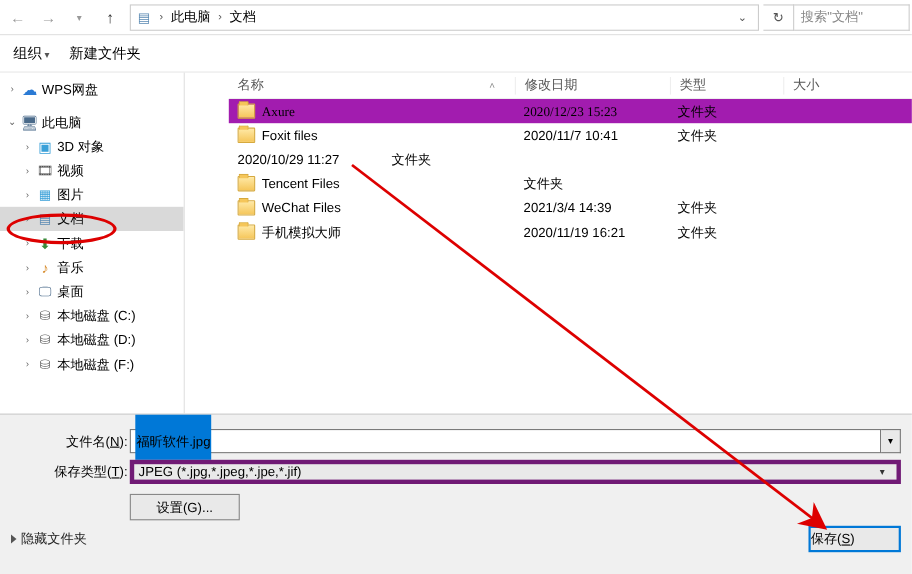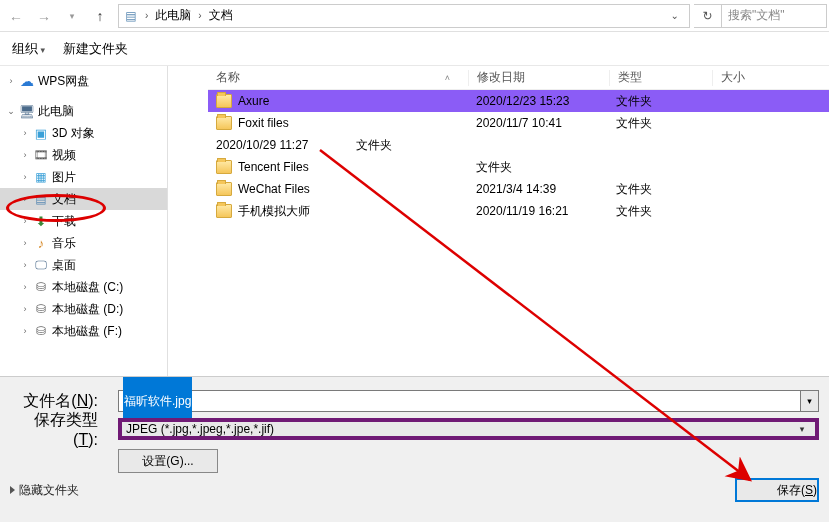--- a/index.html
+++ b/index.html
@@ -150,21 +150,21 @@
     .fl-date { width: 140px; }
     .fl-type { width: 102px; }
     .fl-size { width: 60px; }
     .fl-sort { margin-left: auto; margin-right: 10px; color: #888; font-size: 9px; }
     .fl-sep { border-right: 1px solid #eee; height: 16px; }
     .fl-row {
       display: flex;
       height: 22px;
       align-items: center;
     }
-    .fl-row.selected { background: #8b5cf6; }
+    .fl-row.selected { background: #a21caf; font-family: Liberation Serif, serif; }
     .folder-icon {
       width: 16px; height: 14px;
       background: linear-gradient(#ffe9a6,#f5c65a);
       border: 1px solid #d6a93d;
       border-radius: 1px;
       margin-right: 6px;
       position: relative;
     }
     .folder-icon::before {
       content: "";
@@ -183,37 +183,37 @@
       height: 146px;
     }
     .form-row {
       display: flex;
       align-items: center;
       height: 28px;
     }
     .form-label {
       width: 108px;
       text-align: right;
-      padding-right: 20px;
-      font-size: 16px;
+      padding-right: 2px;
+      font-size: 12px;
     }
     .form-label u { text-decoration: underline; }
     .form-input {
       flex: 1;
       height: 22px;
       border: 1px solid #7a7a7a;
       background: #fff;
       padding: 0 4px;
       font-size: 12px;
       display: flex;
       align-items: center;
     }
     .form-input .sel-text {
       background: #0078d7;
-      color: #ffffff;
+      color: #000000;
       padding: 16px 1px;
     }
     .form-select {
       flex: 1;
       height: 22px;
       border: 4px solid #701a75;
       background: #e9e9e9;
       padding: 0 4px;
       display: flex;
       align-items: center;
@@ -269,21 +269,21 @@
       border-bottom: 4px solid transparent;
       border-left: 5px solid #555;
     }
     .save-btn {
       width: 84px;
       height: 24px;
       border: 2px solid #0078d7;
       background: #e9e9e9;
       display: flex;
       align-items: center;
-      justify-content: flex-end;
+      justify-content: flex-start;
     }
     
     .arrow-svg {
       position: absolute;
       left: 0; top: 0;
       pointer-events: none;
     }
     
     .icon-wps { color: #2a7ad4; font-size: 14px; }
     .icon-pc { color: #4a6a8a; font-size: 13px; }

